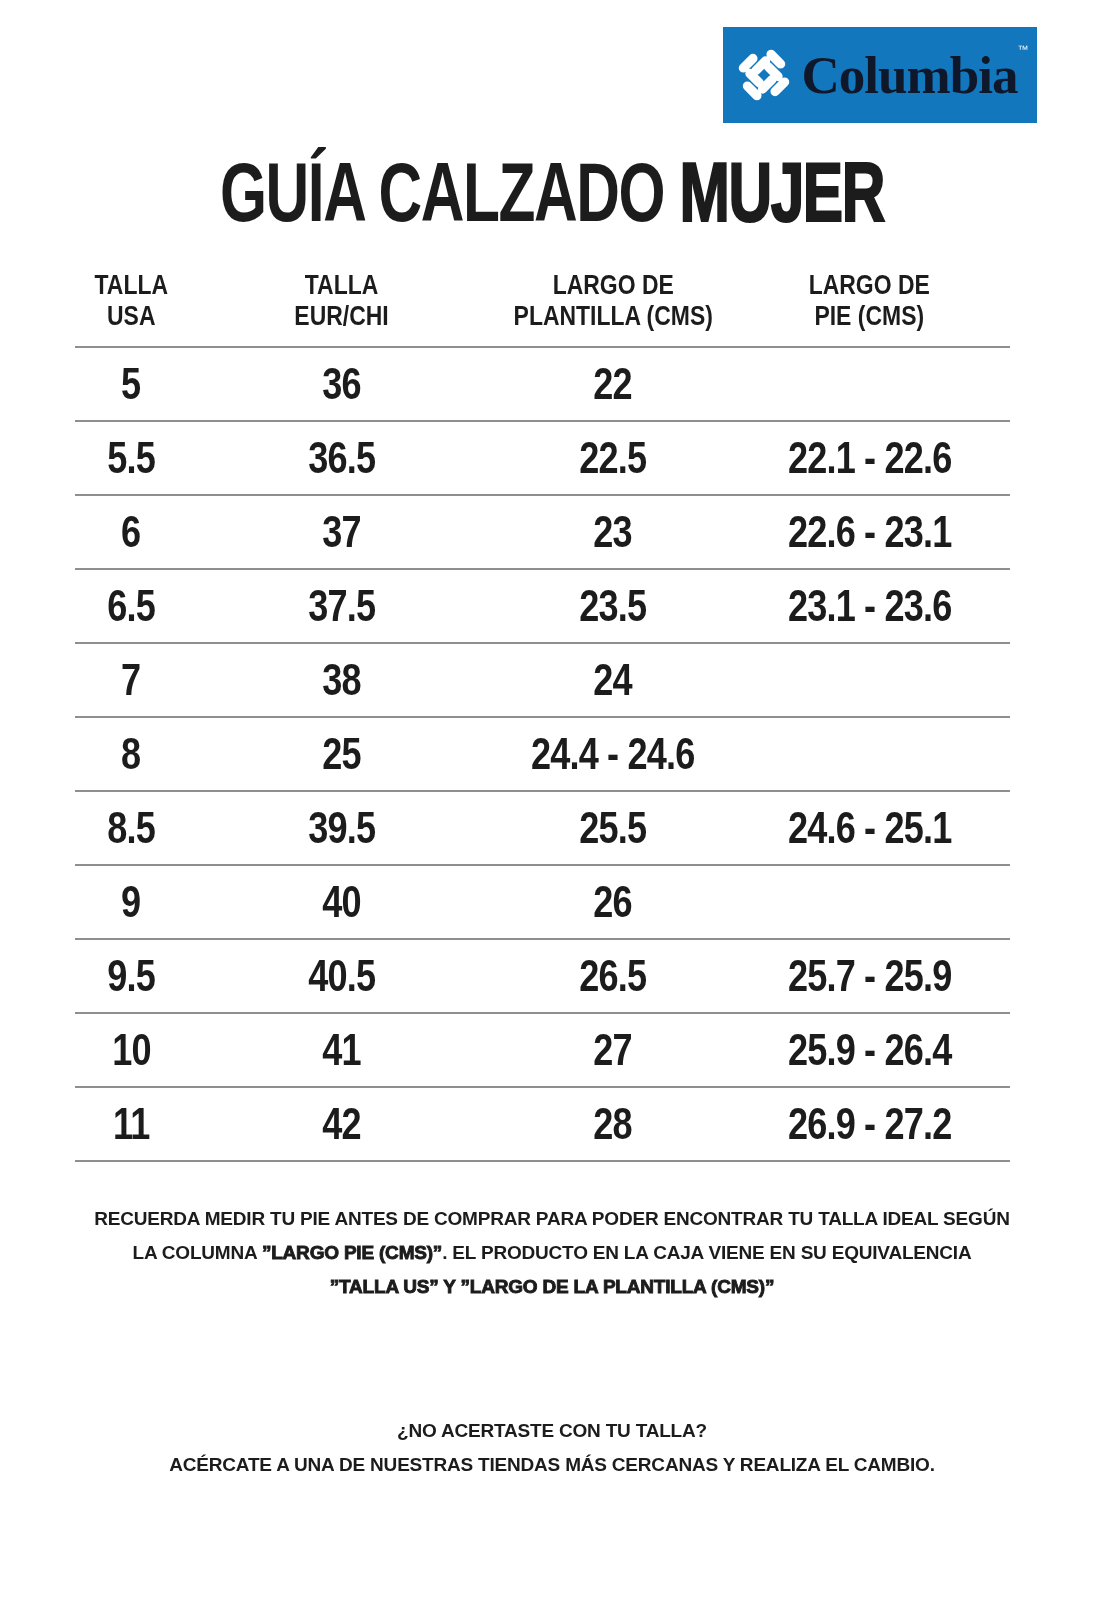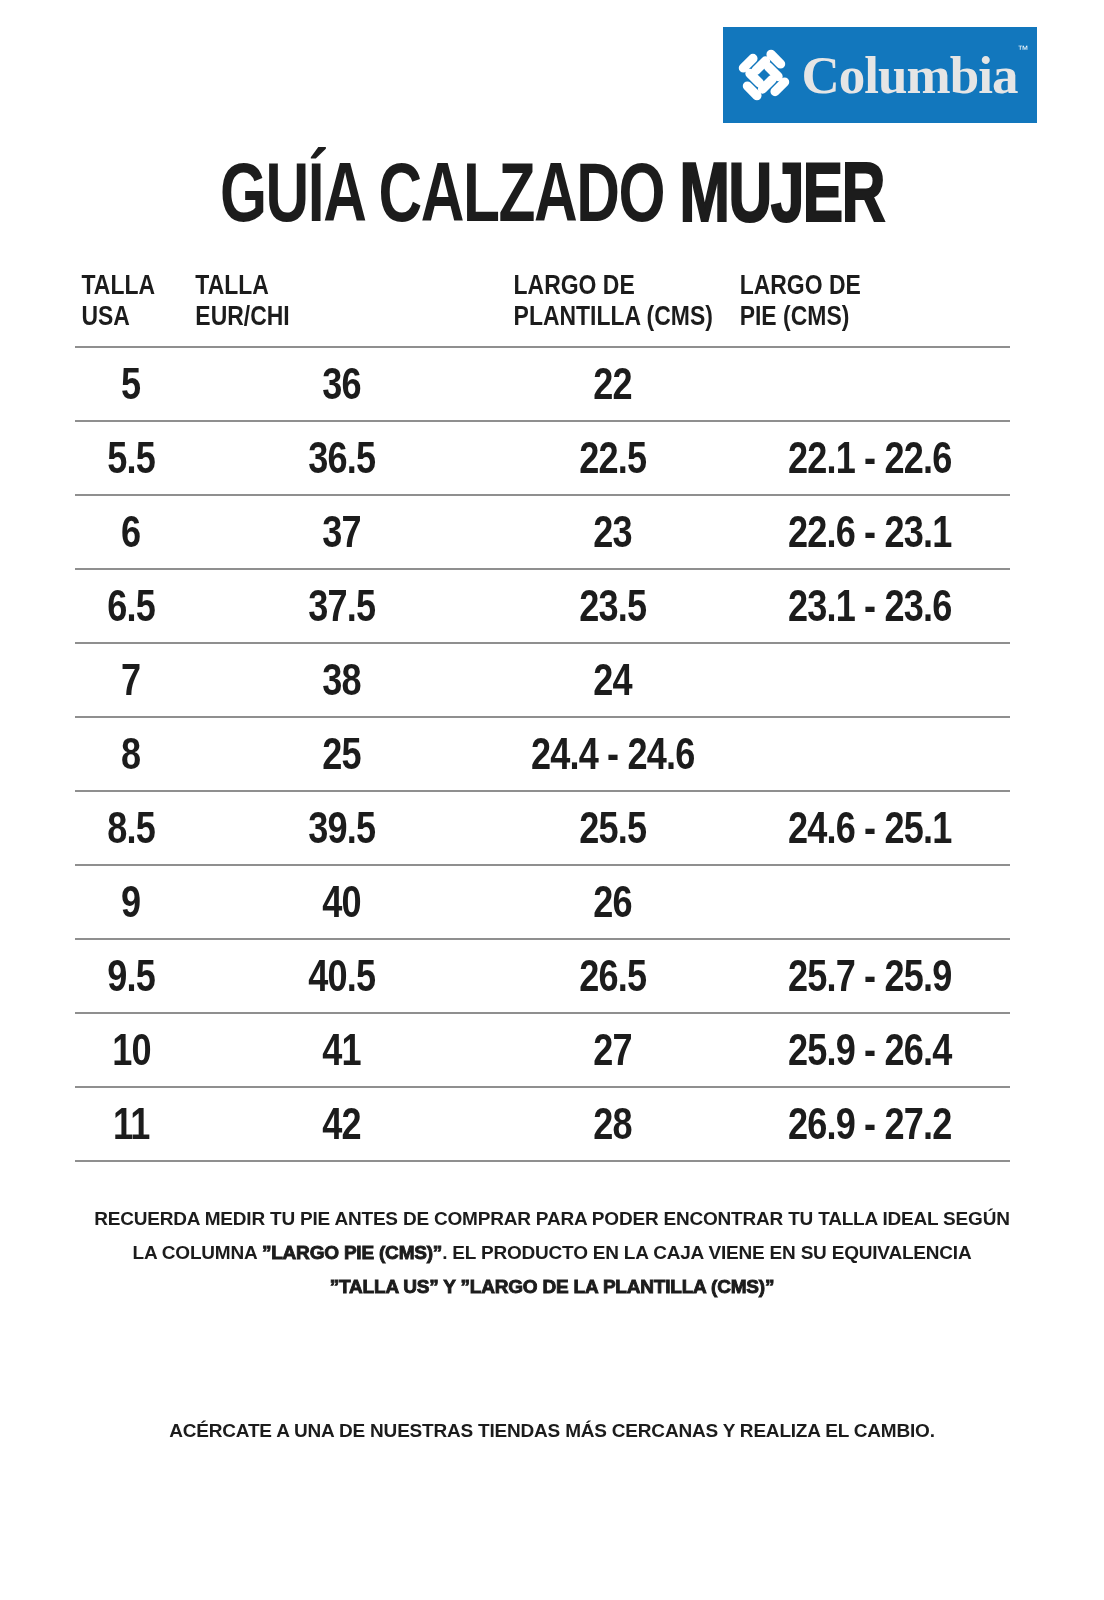--- a/index.html
+++ b/index.html
@@ -25,21 +25,21 @@
     display: flex;
     align-items: center;
     justify-content: center;
   }
   .gem { margin-right: 6px; flex: 0 0 auto; }
   .wordmark {
     font-family: "Liberation Serif", serif;
     font-weight: 700;
     font-size: 53px;
     line-height: 1;
-    color: #e5e5e5;
+    color: #0f172a;
     letter-spacing: -1px;
   }
   .tm {
     color: #ffffff;
     font-size: 11px;
     align-self: flex-start;
     margin-top: 16px;
     font-family: "Liberation Sans", sans-serif;
   }
 
@@ -57,21 +57,21 @@
   }
   .xbold { -webkit-text-stroke: 2.2px var(--text, #1c1c1c); }
 
   
   .table { margin: 0 94px 0 75px; }
   .grid {
     display: grid;
     grid-template-columns: 12% 33% 25% 30%;
   }
   .thead { margin-top: 36px; }
-  .th { text-align: left; }
+  .th { text-align: center; }
   .hwrap {
     display: inline-block;
     transform: scaleX(0.85);
     transform-origin: 50% 50%;
     white-space: nowrap;
     font-weight: 700;
     font-size: 27px;
     line-height: 31px;
   }
   .hline { display: block; }
@@ -229,14 +229,15 @@
     </div>
 </div>
 
 <p class="note">
   <span class="nline">RECUERDA MEDIR TU PIE ANTES DE COMPRAR PARA PODER ENCONTRAR TU TALLA IDEAL SEGÚN</span>
   <span class="nline"><span>LA COLUMNA </span><span class="bseg">”LARGO PIE (CMS)”</span><span>. EL PRODUCTO EN LA CAJA VIENE EN SU EQUIVALENCIA</span></span>
   <span class="nline bseg">”TALLA US” Y ”LARGO DE LA PLANTILLA (CMS)”</span>
 </p>
 
 <p class="footer">
+  <span class="nline">¿NO ACERTASTE CON TU TALLA?</span>
   <span class="nline">ACÉRCATE A UNA DE NUESTRAS TIENDAS MÁS CERCANAS Y REALIZA EL CAMBIO.</span>
 </p>
 
 </body></html>

